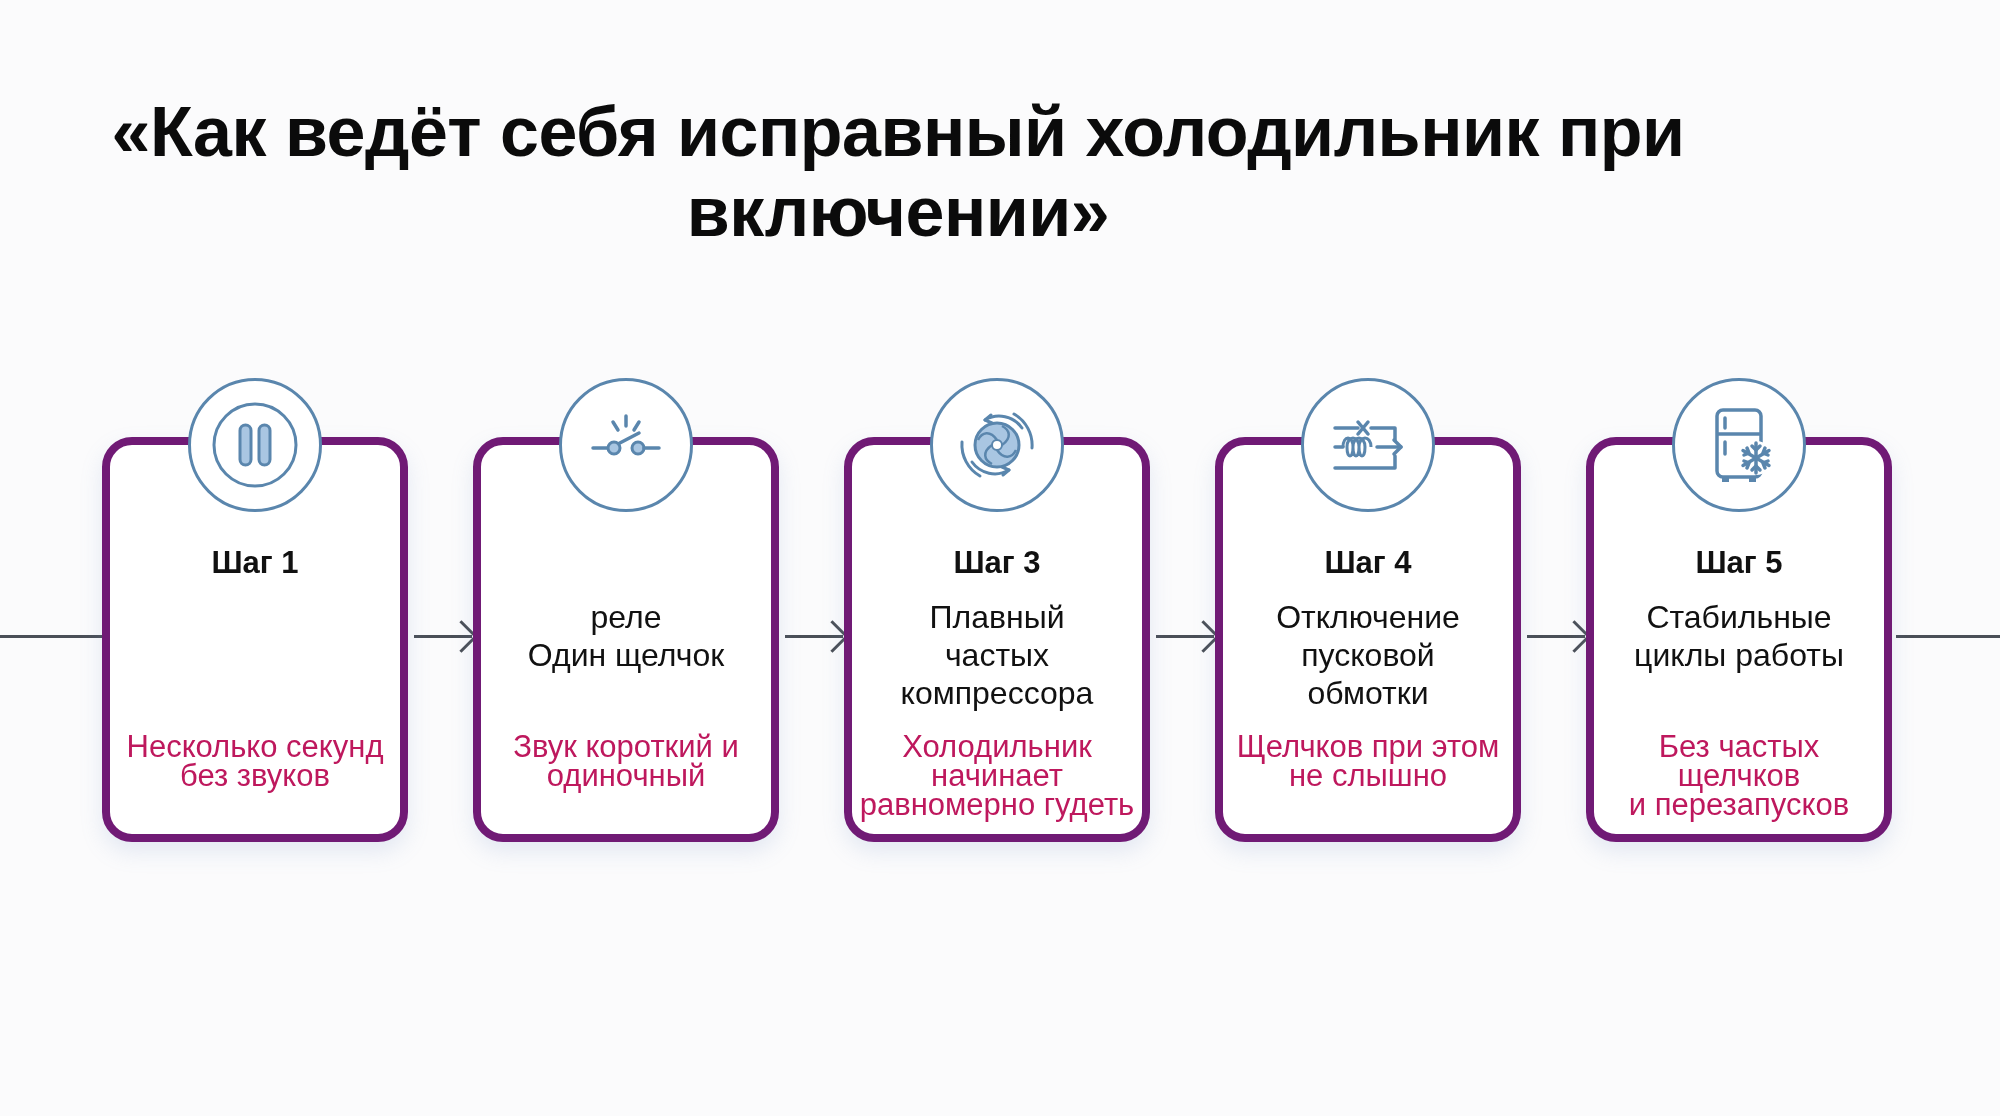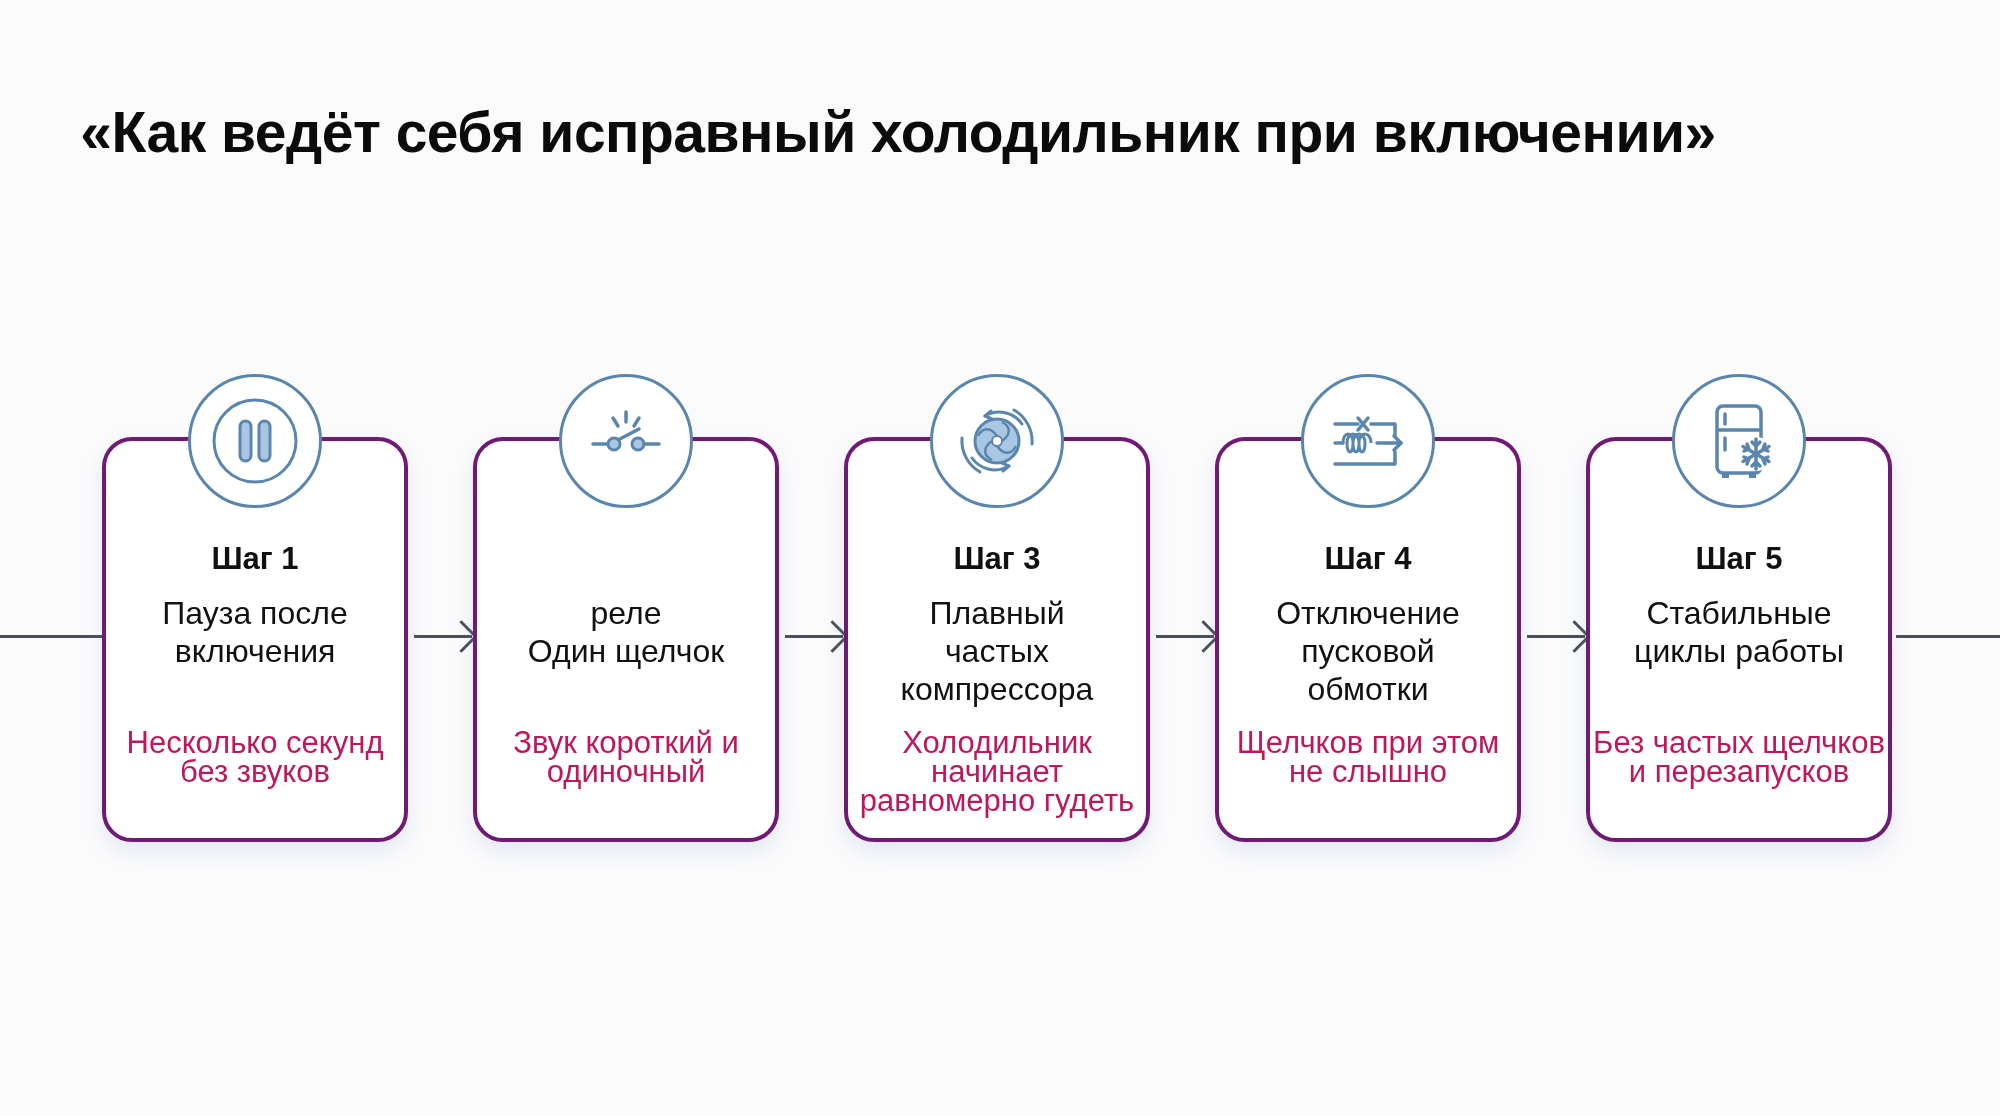--- a/index.html
+++ b/index.html
@@ -14,21 +14,21 @@
     position: relative;
     font-family: "Liberation Sans", "DejaVu Sans", sans-serif;
     color: #111;
   }
   .title {
     position: absolute;
     left: 0;
     top: 92px;
     width: 1796px;
     text-align: center;
-    font-size: 57px;
+    font-size: 70px;
     font-weight: bold;
     letter-spacing: -0.5px;
     color: #0b0b0b;
     line-height: 80px;
   }
   .flow-line {
     position: absolute;
     top: 635px;
     height: 3px;
     background: #4a4f57;
@@ -40,21 +40,21 @@
     border-top: 3px solid #4a4f57;
     border-right: 3px solid #4a4f57;
     transform: rotate(45deg);
     top: 625px;
   }
   .card {
     position: absolute;
     top: 437px;
     width: 306px;
     height: 405px;
-    border: 4px solid #701a75;
+    border: 8px solid #701a75;
     border-radius: 30px;
     background: #ffffff;
     box-shadow: 0 10px 22px rgba(120, 150, 200, 0.18);
     box-sizing: border-box;
   }
   .icon-ring {
     position: absolute;
     top: -67px;
     left: 50%;
     margin-left: -67px;
@@ -122,24 +122,20 @@
 
 <div class="card" style="left:102px;">
   <div class="icon-ring">
     <svg viewBox="0 0 110 110">
       <circle cx="55" cy="55" r="41" fill="none" stroke="#5a86ad" stroke-width="3"></circle>
       <rect x="40" y="35" width="11" height="40" rx="5.5" fill="#a9c6e2" stroke="#5a86ad" stroke-width="3"></rect>
       <rect x="59" y="35" width="11" height="40" rx="5.5" fill="#a9c6e2" stroke="#5a86ad" stroke-width="3"></rect>
     </svg>
   </div>
   <div class="step-label">Шаг 1</div>
-  <div class="step-title">
-    <div>Пауза после</div>
-    <div>включения</div>
-  </div>
   <div class="step-desc low">
     <div>Несколько секунд</div>
     <div>без звуков</div>
   </div>
 </div>
 
 <div class="card" style="left:473px;">
   <div class="icon-ring">
     <svg viewBox="0 0 110 110">
       <line x1="22" y1="58" x2="38" y2="58" stroke="#5a86ad" stroke-width="3.5" stroke-linecap="round"></line>

